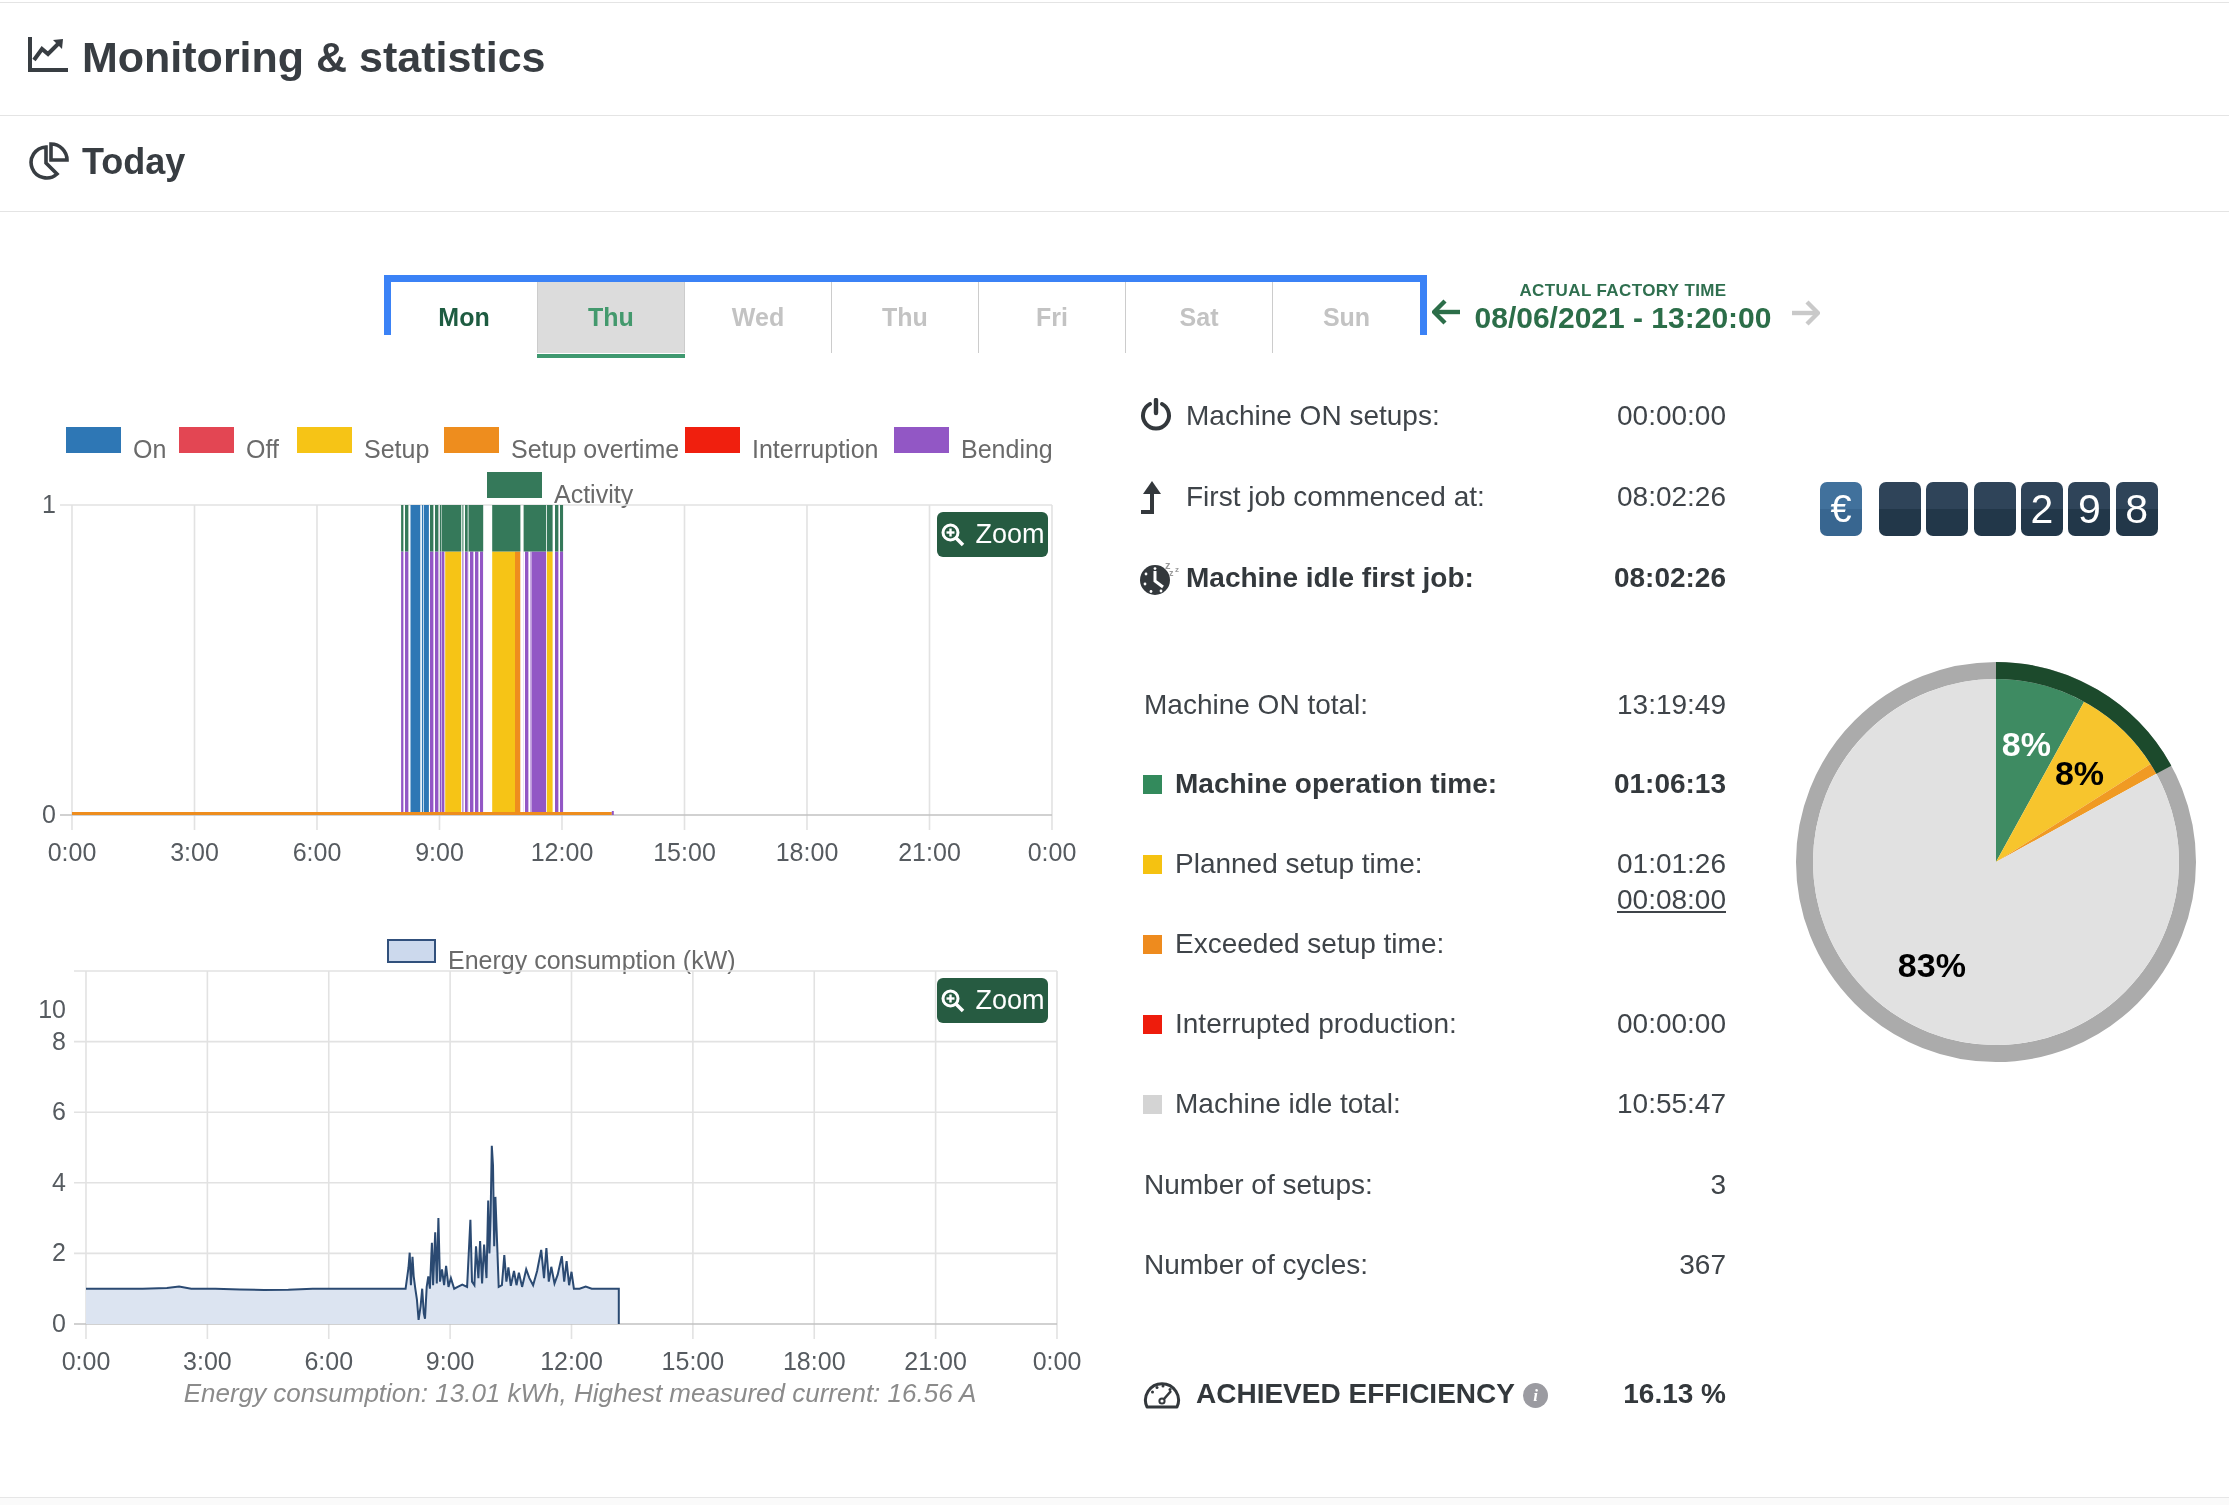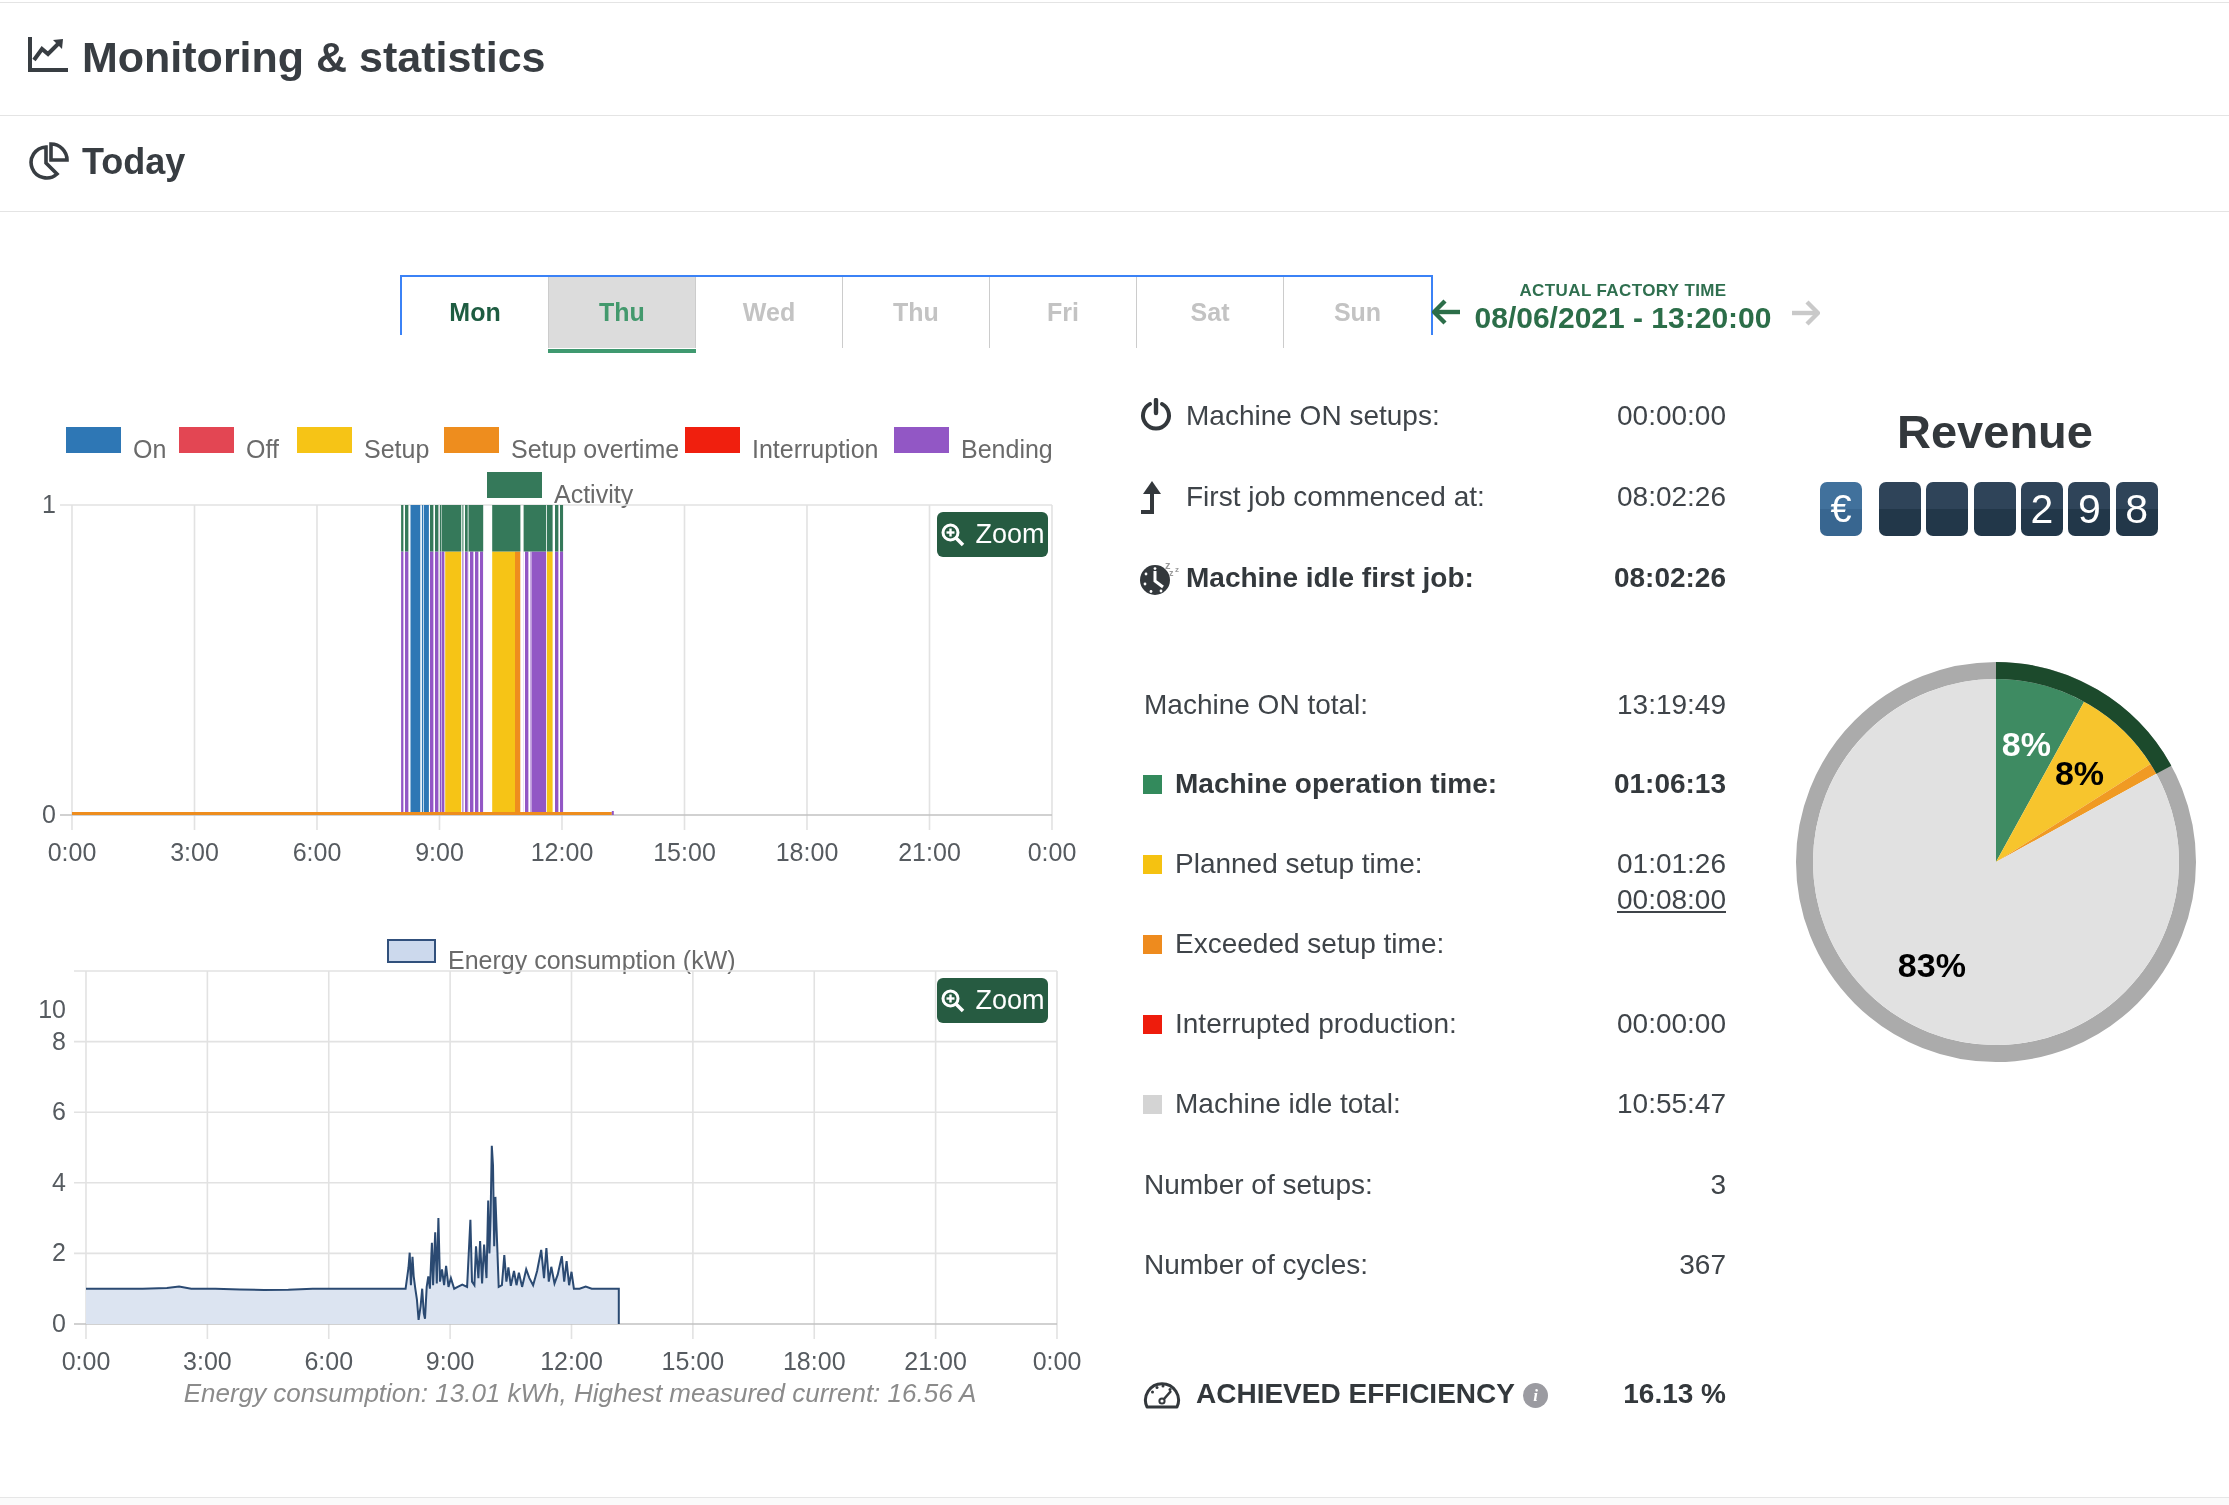--- a/index.html
+++ b/index.html
@@ -6,21 +6,21 @@
   html,body { background:#fff; }
   #app {
     position:relative; width:2229px; height:1505px; overflow:hidden;
     font-family:"Liberation Sans", sans-serif; background:#fff;
   }
   .abs { position:absolute; }
   .hairline { position:absolute; left:0; width:2229px; height:1px; background:#e4e4e4; }
   .h1-title { font-size:43px; font-weight:bold; color:#383d42; }
   .h2-title { font-size:36px; font-weight:bold; color:#383d42; }
   
-  #tabbar { position:absolute; left:384px; top:275px; height:60px; display:flex; border:2px solid #3b82f6;margin-left:16px; }
+  #tabbar { position:absolute; left:384px; top:275px; height:60px; display:flex; border:7px solid #3b82f6; }
   .daytab {
     width:147px; height:71px; display:flex; align-items:center; justify-content:center;
     font-size:25px; font-weight:bold; background:#ffffff; border-right:1px solid #cccccc;
     position:relative; cursor:pointer;
   }
   .daytab:last-child { border-right:none; }
   .daytab.today { color:#1e5c41; }
   .daytab.selected { background:#dcdcdc; color:#43996d; }
   .daytab.idle { color:#c3c3c3; }
   .daytab.selected::after {
@@ -328,21 +328,20 @@
           <circle cx="9.5" cy="14" r="1.5" fill="#33383c"></circle>
           <circle cx="14" cy="9.5" r="1.5" fill="#33383c"></circle>
           <circle cx="20" cy="8" r="1.5" fill="#33383c"></circle>
           <circle cx="27" cy="11.5" r="1.5" fill="#33383c"></circle>
         </svg></div>
       <div class="stat-label stat-bold" style="left: 1196px; top: 1378px;">ACHIEVED EFFICIENCY</div>
       <div style="position: absolute; left: 1523px; top: 1383px; width: 25px; height: 25px; border-radius: 50%; background: rgb(155, 155, 161); color: rgb(255, 255, 255); font-size: 17px; font-weight: bold; display: flex; align-items: center; justify-content: center; font-style: italic; font-family: &quot;Liberation Serif&quot;, serif;">i</div>
       <div class="stat-value stat-bold" style="left: 1426px; top: 1378px; width: 300px;">16.13 %</div>
     </div>
 
-  <div id="revenue-title">Revenue</div>
   <div id="revenue-counter">
       <div class="digit-tile currency" style="left: 1820px;">€</div>
       <div class="digit-tile" style="left: 1879px;"></div>
       <div class="digit-tile" style="left: 1926.3px;"></div>
       <div class="digit-tile" style="left: 1973.6px;"></div>
       <div class="digit-tile" style="left: 2021px;">2</div>
       <div class="digit-tile" style="left: 2068.3px;">9</div>
       <div class="digit-tile" style="left: 2115.6px;">8</div>
     </div>
 

